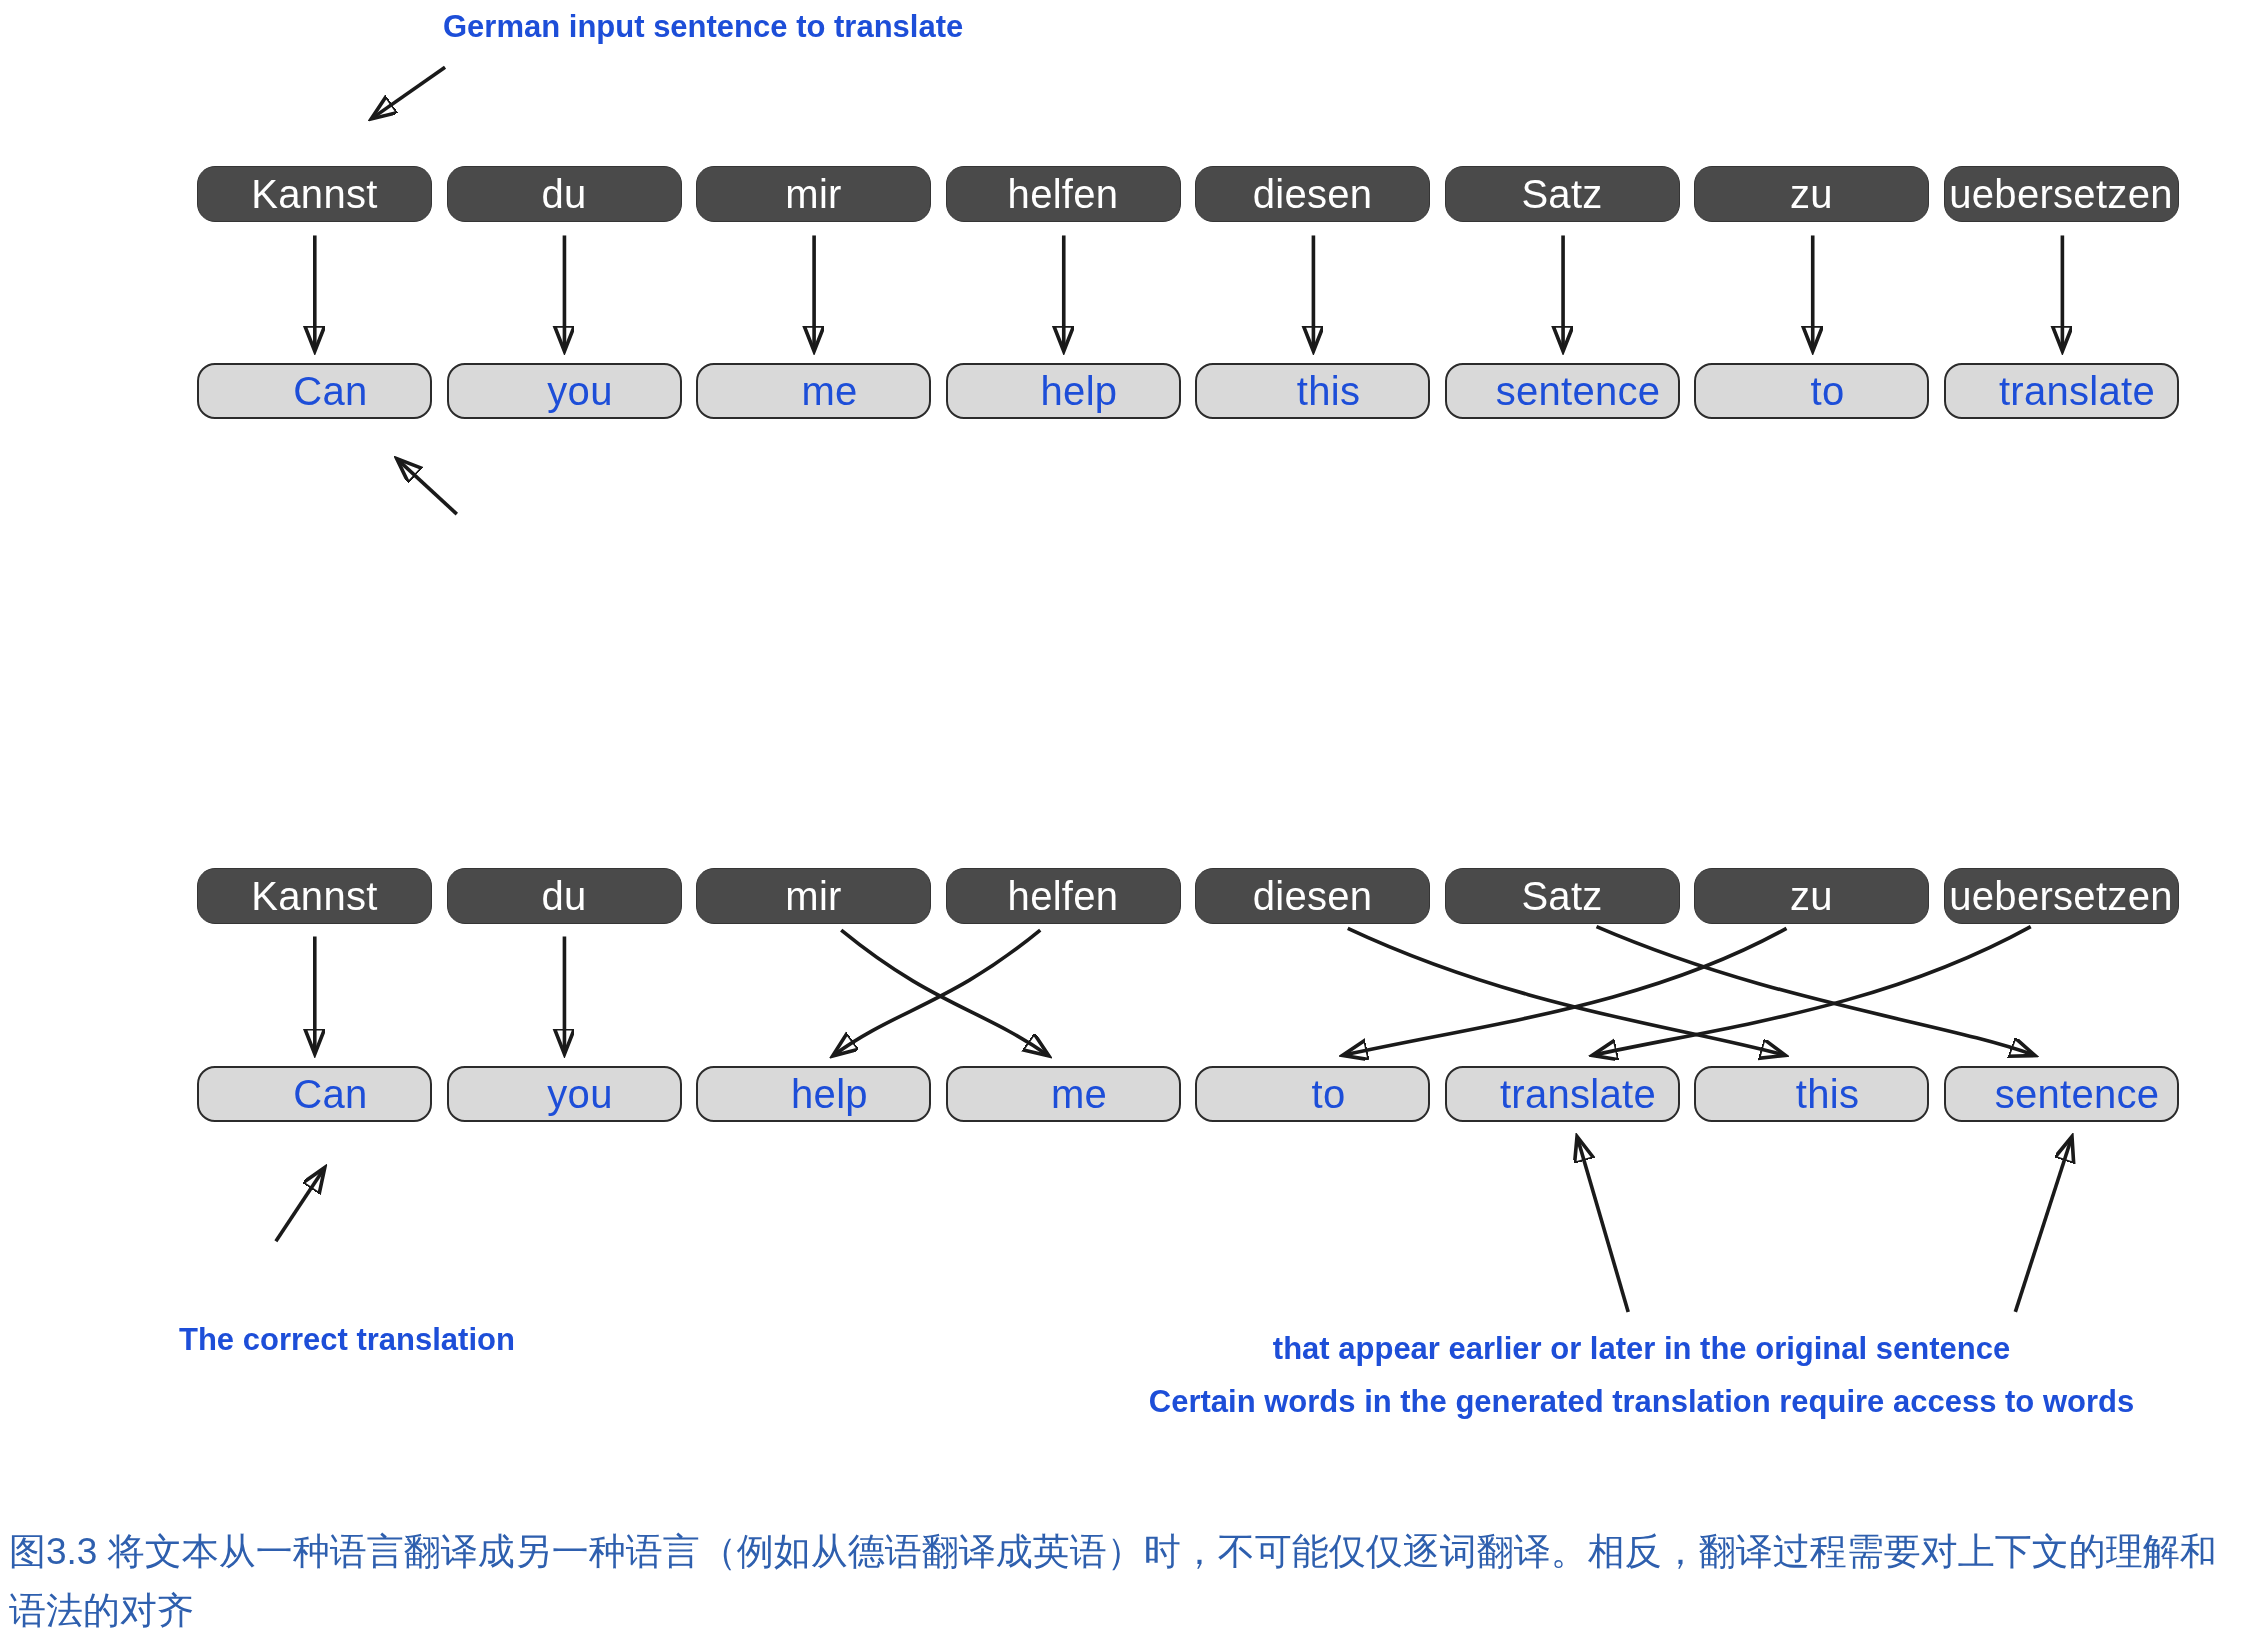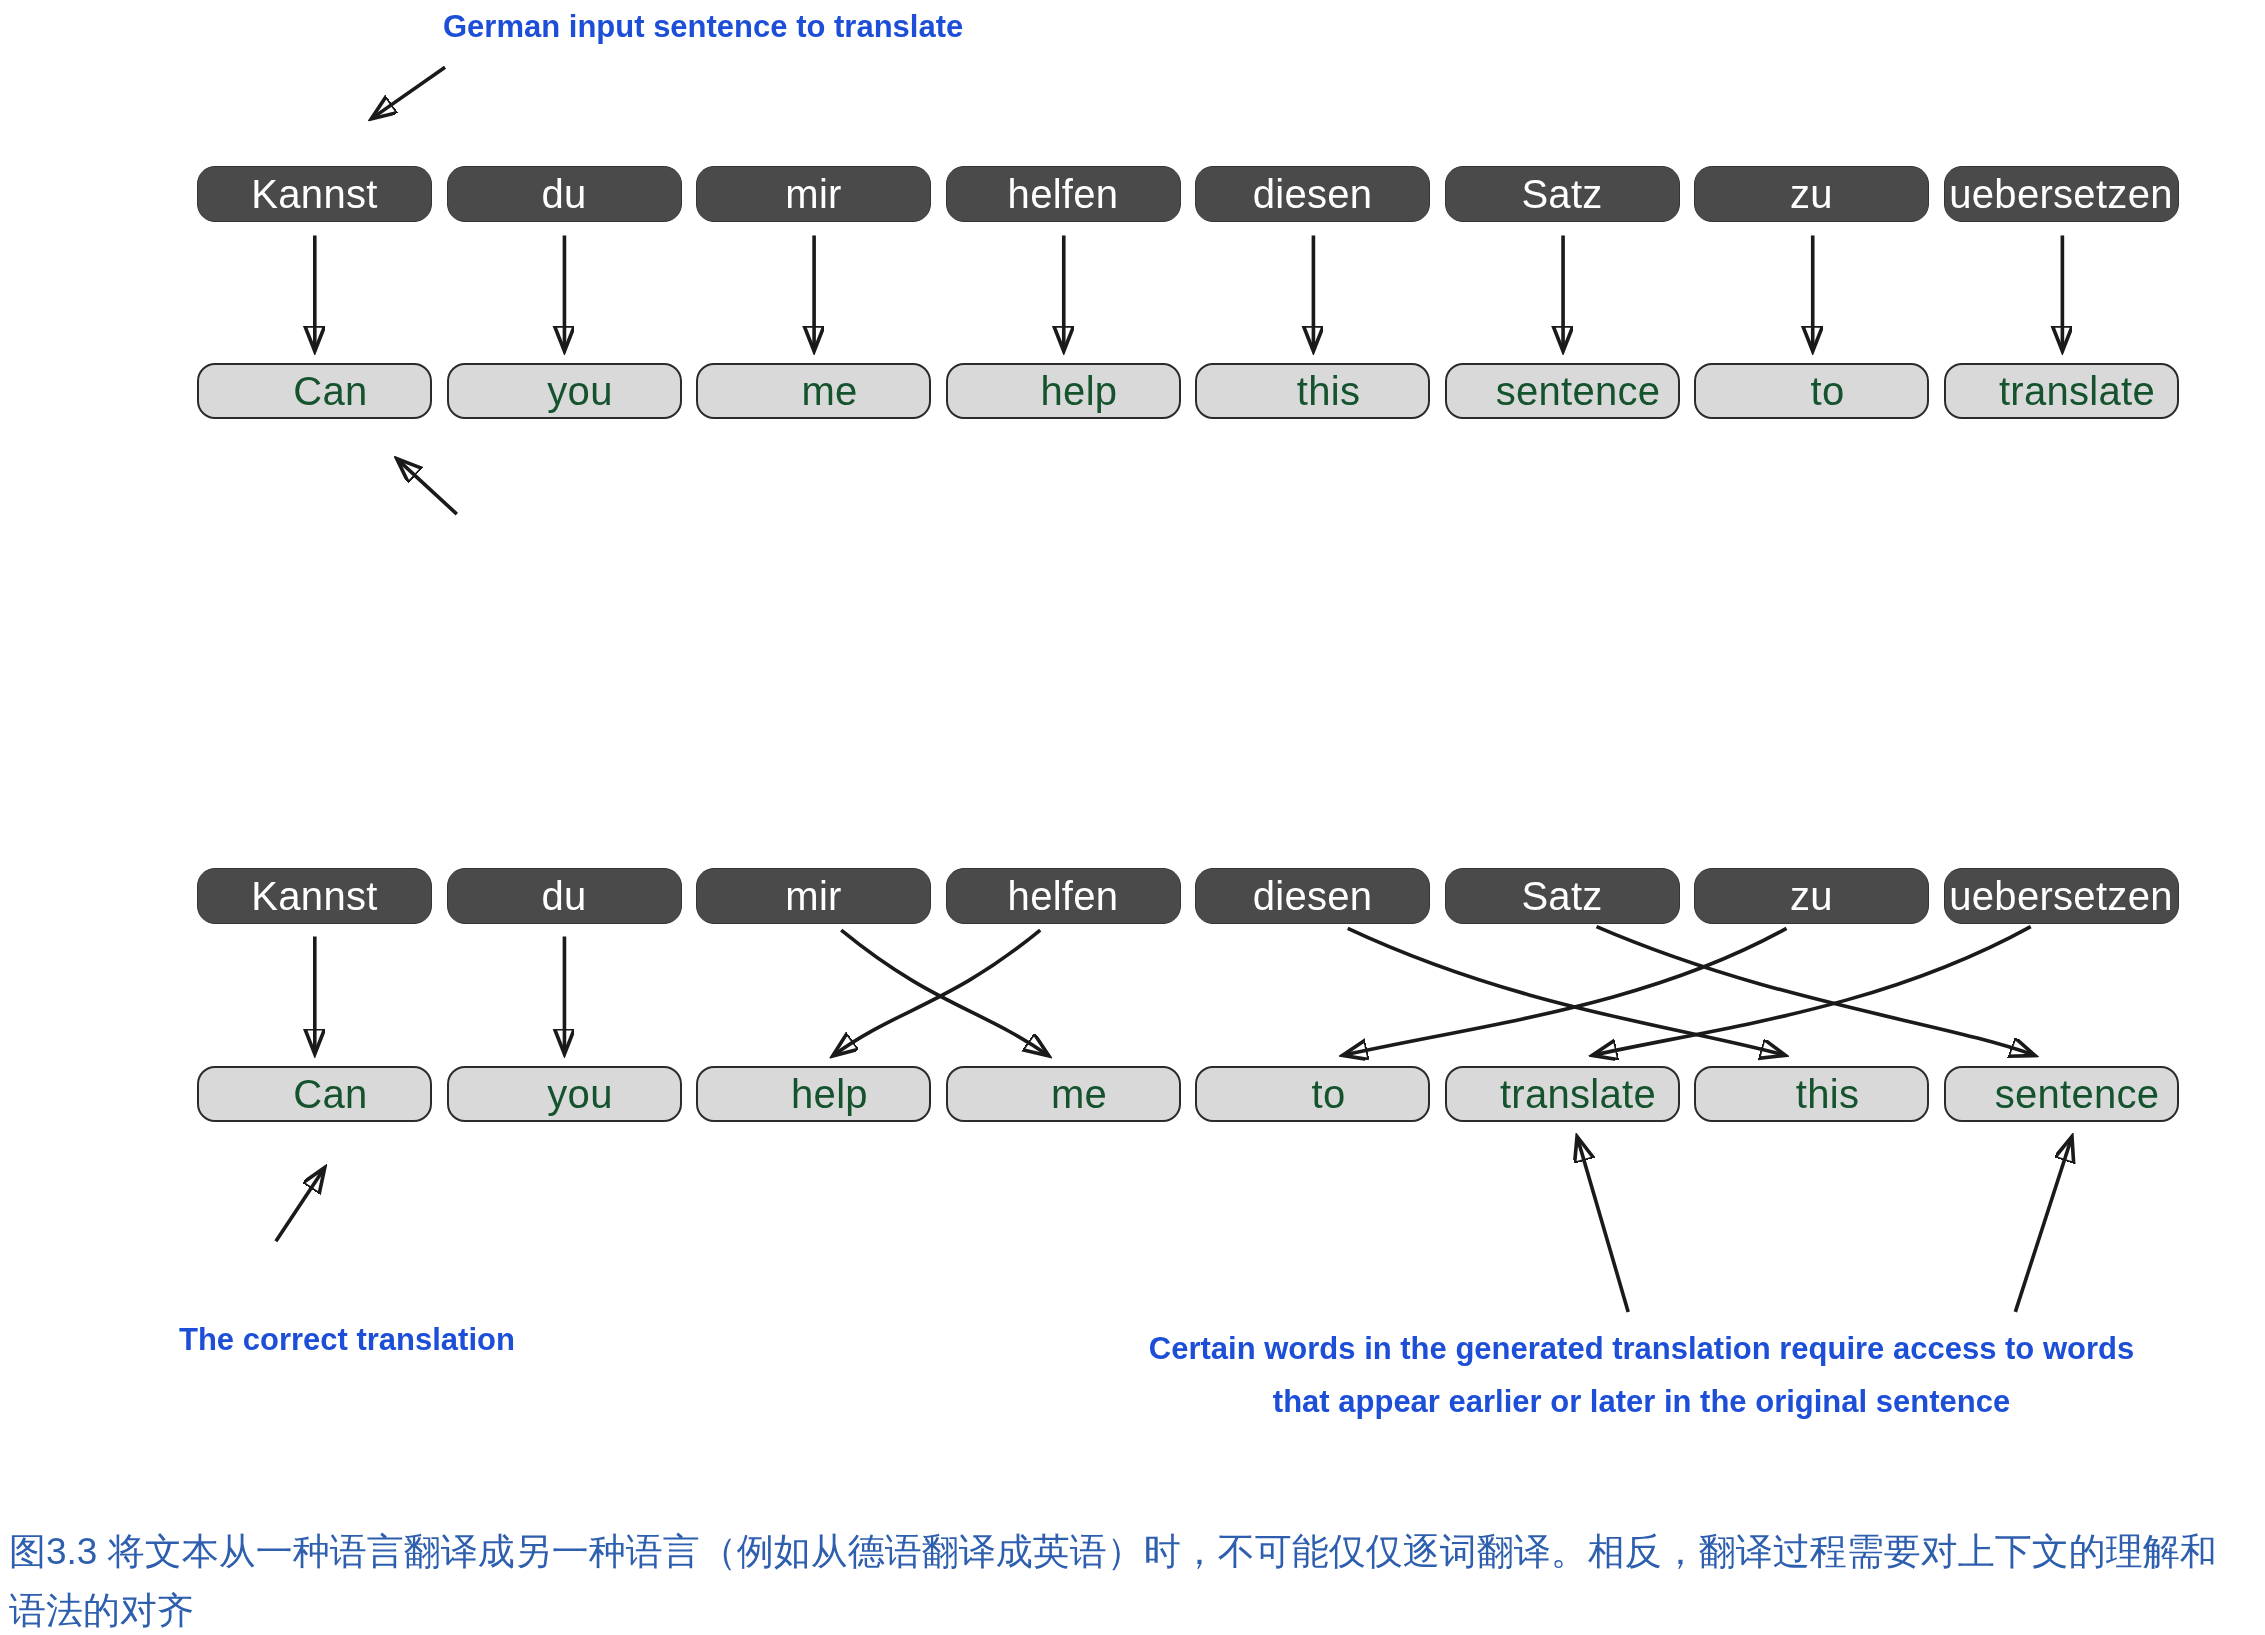--- a/index.html
+++ b/index.html
@@ -24,21 +24,21 @@
     font-size:40px;
     letter-spacing:0.3px;
   }
   .word-box.dark {
     background:var(--dark-box,#4a4a4a);
     color:var(--dark-box-text,#ffffff);
     border:1.8px solid #353535;
   }
   .word-box.light {
     background:var(--light-box,#d9d9d9);
-    color:#14532d;
+    color:#1d4ed8;
     border:2.7px solid var(--box-border,#2b2b2b);
     padding-left:32px;
   }
   .annotation {
     position:absolute;
     font-weight:bold;
     font-size:31px;
     color:#1d4ed8;
     white-space:nowrap;
   }
@@ -110,22 +110,22 @@
     <div class="word-box light">me</div>
     <div class="word-box light">to</div>
     <div class="word-box light">translate</div>
     <div class="word-box light">this</div>
     <div class="word-box light">sentence</div>
   </div>
 
   <div class="annotation" style="left:179px; top:1322px;">The correct translation</div>
 
   <div class="annotation center" style="left:1067px; top:1323px; width:1149px;">
+    <div>that appear earlier or later in the original sentence</div>
     <div>Certain words in the generated translation require access to words</div>
-    <div>that appear earlier or later in the original sentence</div>
   </div>
 
   <div class="caption">图3.3 将文本从一种语言翻译成另一种语言（例如从德语翻译成英语）时，不可能仅仅逐词翻译。相反，翻译过程需要对上下文的理解和语法的对齐</div>
 
   <svg class="arrows" width="2265" height="1636" viewBox="0 0 2504 1808">
     <defs>
       <marker id="ah" markerUnits="userSpaceOnUse" markerWidth="32" markerHeight="26" refX="26" refY="11" orient="auto">
         <path d="M0,0 L28,11 L0,22 Z" fill="#1a1a1a" stroke="none"></path>
       </marker>
     </defs>

